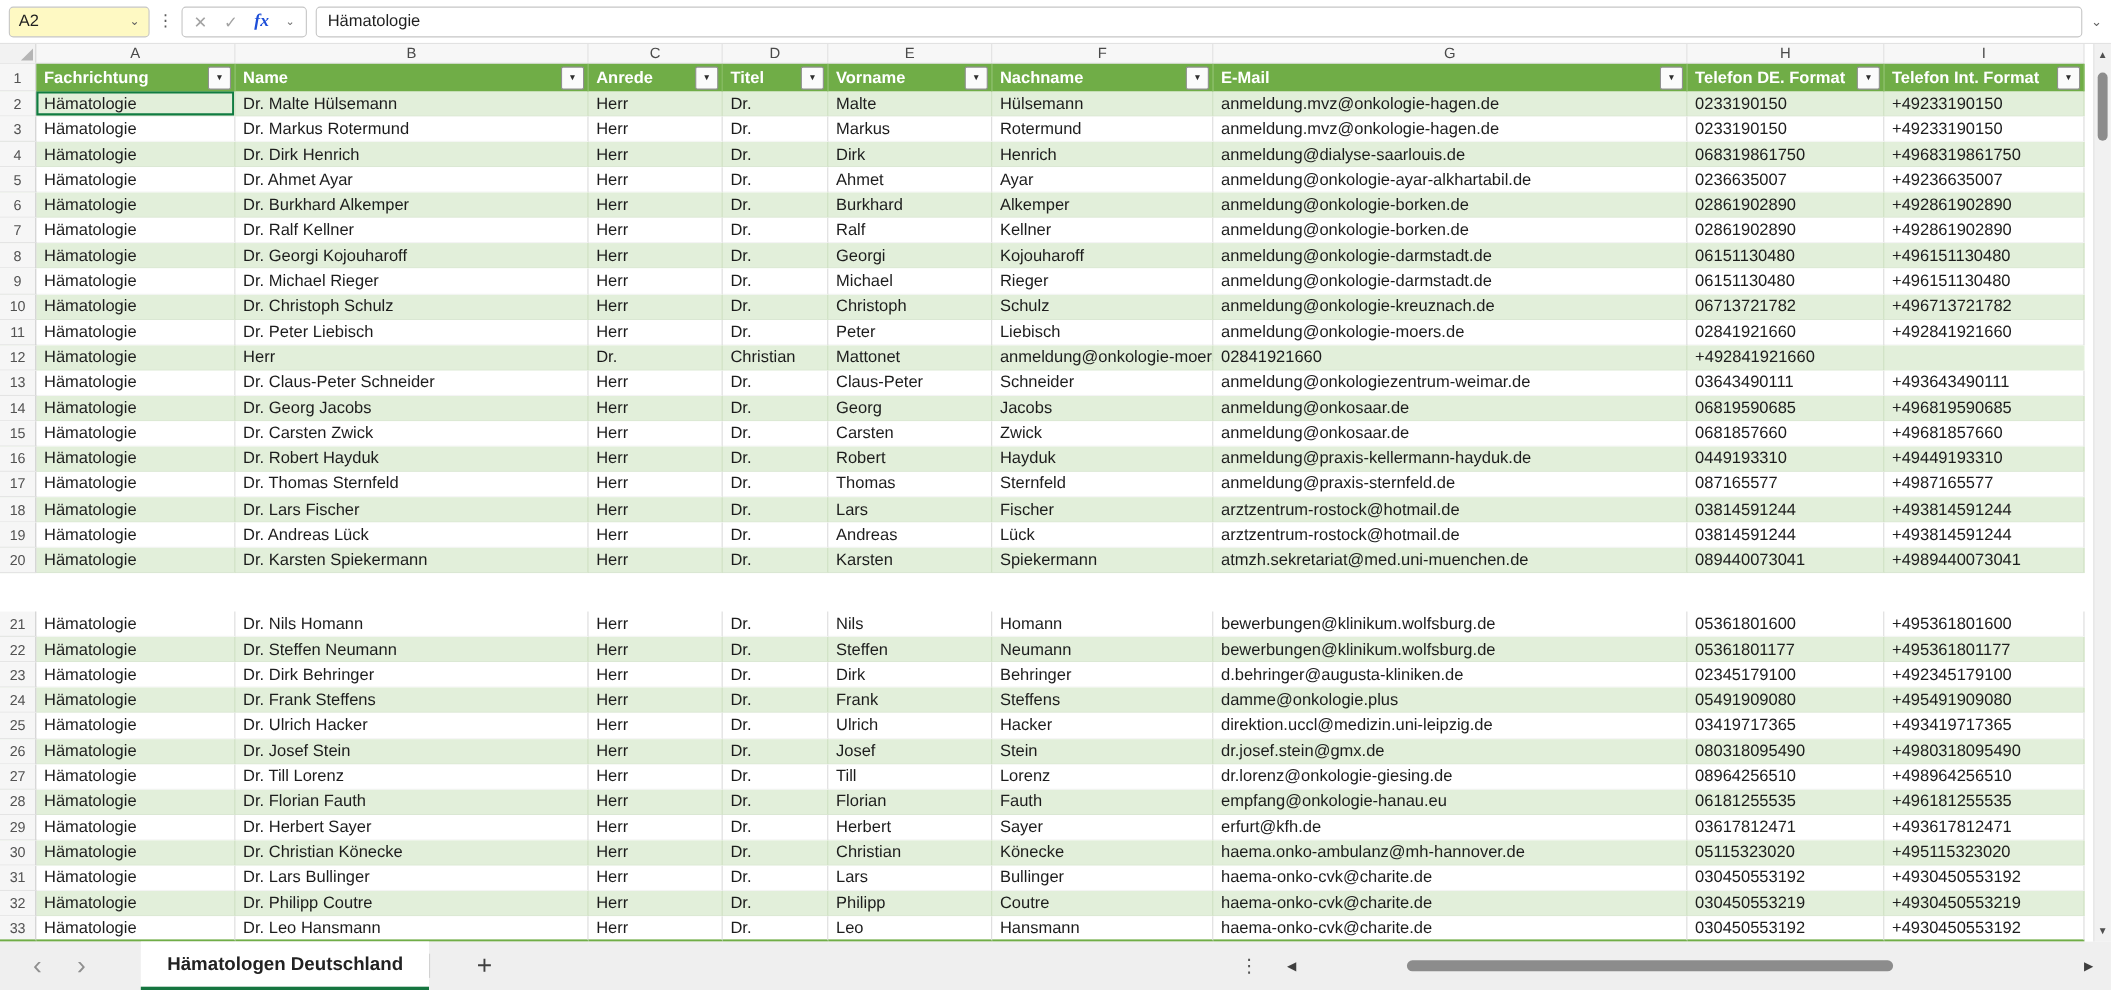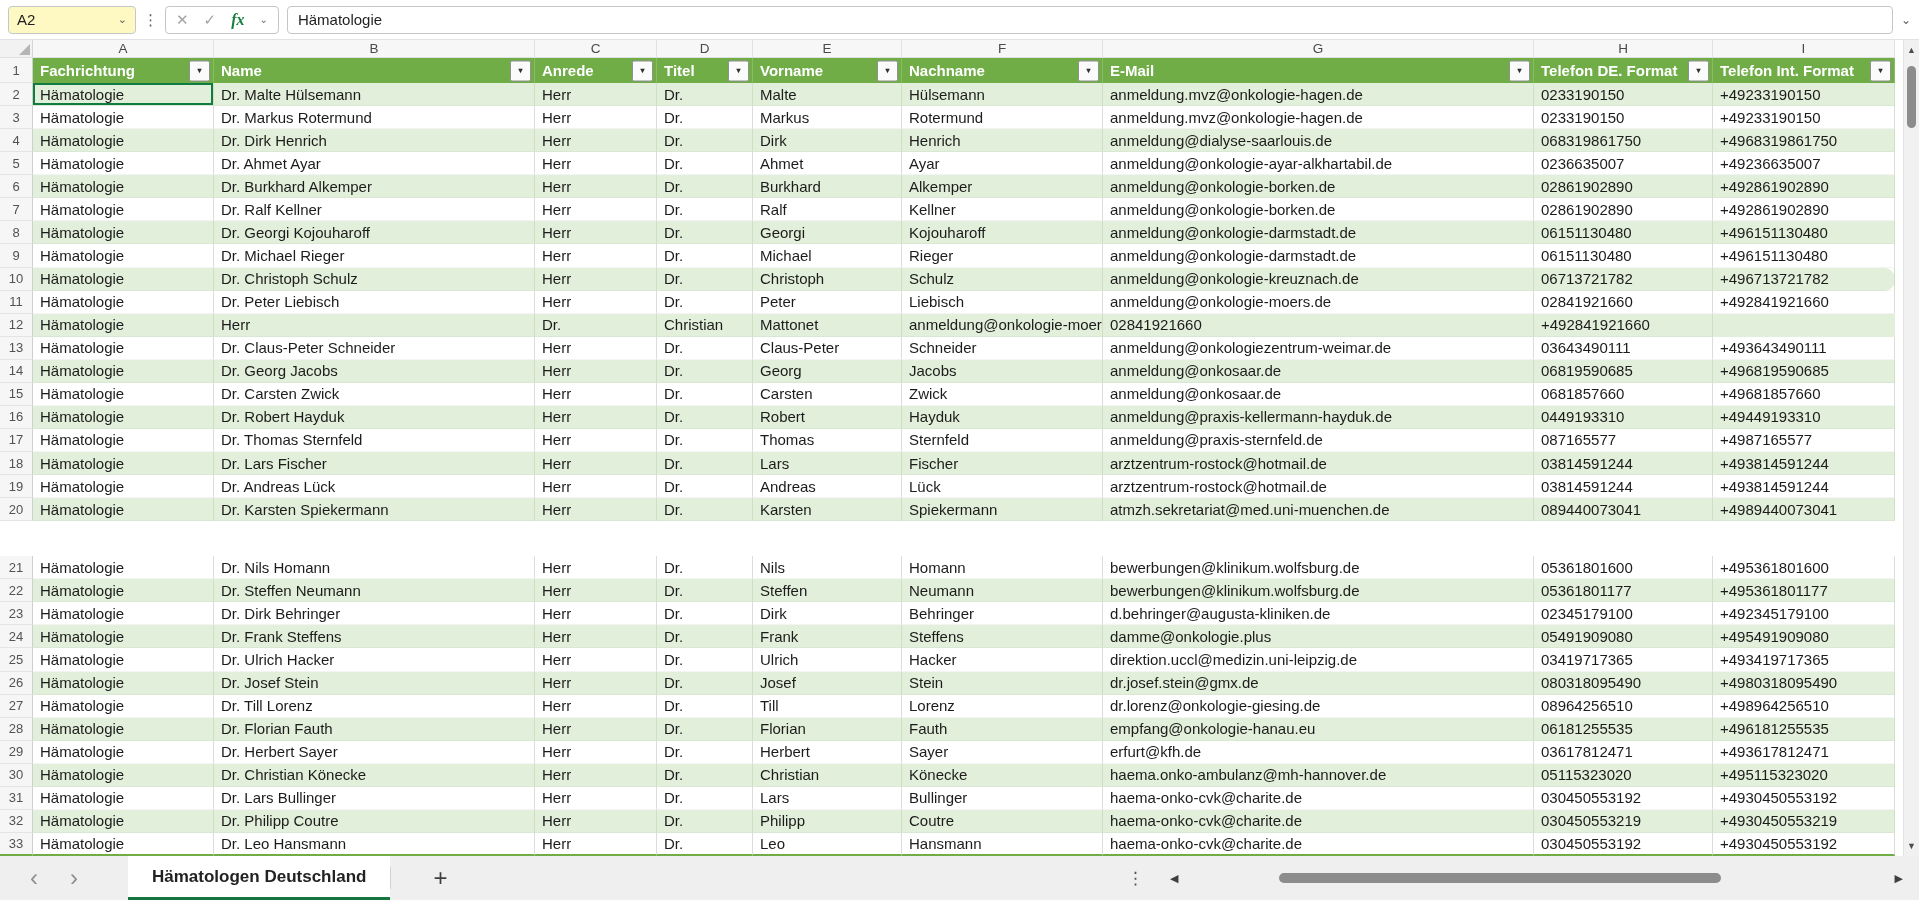--- a/index.html
+++ b/index.html
@@ -9,21 +9,21 @@
   
   .topbar{position:absolute;left:0;top:0;width:1919px;height:40px;background:#fff;
           border-bottom:1px solid #e2e2e2;display:flex;align-items:center;box-sizing:border-box;}
   .namebox{margin-left:8px;width:128px;height:28px;border:1px solid #c6c6c6;border-radius:4px;
            display:flex;align-items:center;padding:0 8px;box-sizing:border-box;font-size:15px;background:#fef9c3;}
   .namebox .chev{margin-left:auto;color:#616161;font-size:11px;}
   .kebab{margin:0 7px;color:#5c5c5c;font-size:15px;line-height:1;}
   .fxgroup{height:28px;border:1px solid #c6c6c6;border-radius:4px;display:flex;align-items:center;
            padding:0 10px;gap:15px;box-sizing:border-box;background:#fff;}
   .fxgroup .x,.fxgroup .ok{color:#a3a3a3;font-size:15px;}
-  .fxgroup .fx{font-family:"Liberation Serif",serif;font-style:italic;font-weight:700;font-size:16px;color:#15803d;}
+  .fxgroup .fx{font-family:"Liberation Serif",serif;font-style:italic;font-weight:700;font-size:16px;color:#1d4ed8;}
   .fxgroup .chev{color:#6e6e6e;font-size:10px;}
   .formulabox{flex:1;height:28px;border:1px solid #c6c6c6;border-radius:4px;margin:0 8px;
               display:flex;align-items:center;padding:0 10px;font-size:15px;background:#fff;box-sizing:border-box;}
   .fbchev{margin-right:8px;color:#616161;font-size:12px;}
 
   
   .letters{position:absolute;left:0;top:40px;width:1895px;height:18px;display:grid;background:#f7f7f7;
            border-bottom:1px solid #e0e0e0;box-sizing:border-box;}
   .corner{position:relative;background:#f2f2f2;border-right:1px solid #d6d6d6;}
   .corner .tri{position:absolute;right:2px;bottom:2px;width:0;height:0;
@@ -260,21 +260,21 @@
         <div class="dcell">Hämatologie</div>
         <div class="dcell">Dr. Michael Rieger</div>
         <div class="dcell">Herr</div>
         <div class="dcell">Dr.</div>
         <div class="dcell">Michael</div>
         <div class="dcell">Rieger</div>
         <div class="dcell">anmeldung@onkologie-darmstadt.de</div>
         <div class="dcell">06151130480</div>
         <div class="dcell">+496151130480</div>
       </div>
-      <div class="drow band" style="grid-template-columns: 33px 181px 321px 122px 96px 149px 201px 431px 179px 182px; border-radius: 11px;">
+      <div class="drow band" style="grid-template-columns: 33px 181px 321px 122px 96px 149px 201px 431px 179px 182px;">
         <div class="gut">10</div>
         <div class="dcell">Hämatologie</div>
         <div class="dcell">Dr. Christoph Schulz</div>
         <div class="dcell">Herr</div>
         <div class="dcell">Dr.</div>
         <div class="dcell">Christoph</div>
         <div class="dcell">Schulz</div>
         <div class="dcell">anmeldung@onkologie-kreuznach.de</div>
         <div class="dcell">06713721782</div>
         <div class="dcell">+496713721782</div>

